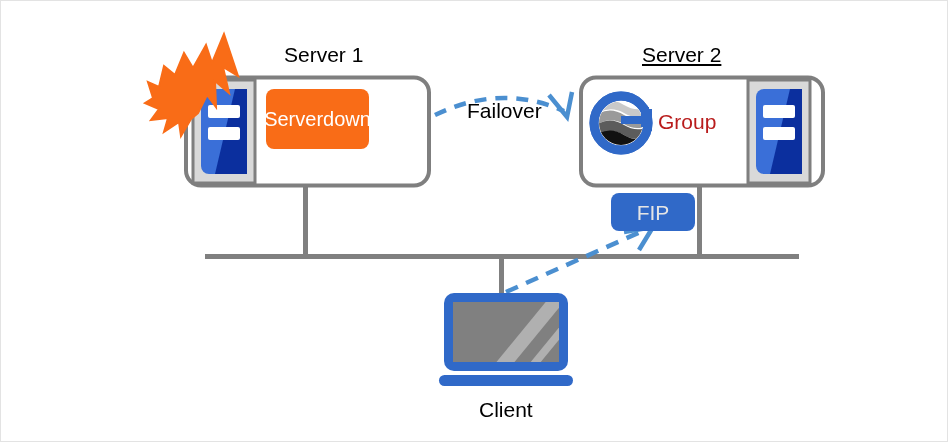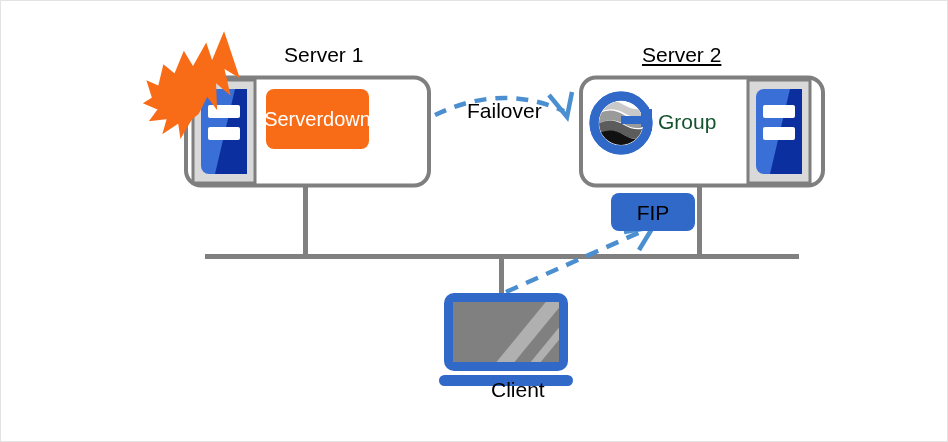--- a/index.html
+++ b/index.html
@@ -30,26 +30,26 @@
     position: absolute;
     color: #000000;
     font-size: 21px;
     line-height: 1;
     white-space: nowrap;
     font-family: "Liberation Sans", sans-serif;
   }
   #label-server1 { left: 283px; top: 43px; text-align: right; }
   #label-server2 { left: 641px; top: 43px; text-decoration: underline; }
   #label-failover { left: 466px; top: 59px; margin-top: 40px; }
-  #label-client  { left: 478px; top: 378px; margin-left: 12px; }
+  #label-client  { left: 478px; top: 398px; }
   #label-group {
     position: absolute;
     left: 657px;
     top: 110px;
-    color: #14532d;
+    color: #b91c1c;
     font-size: 21px;
     line-height: 1;
     white-space: nowrap;
   }
   #serverdown-box {
     position: absolute;
     left: 265px;
     top: 88px;
     width: 103px;
     height: 60px;
@@ -72,21 +72,21 @@
     top: 192px;
     width: 84px;
     height: 38px;
     background: #3069c8;
     border-radius: 8px;
     display: flex;
     align-items: center;
     justify-content: center;
   }
   #fip-box span {
-    color: #000000;
+    color: #e5e5e5;
     font-size: 21px;
     line-height: 1;
   }
 </style>
 </head>
 <body>
 
 <div id="canvas">
 
   <svg id="svg-layer" viewBox="0 0 948 442" xmlns="http://www.w3.org/2000/svg">

